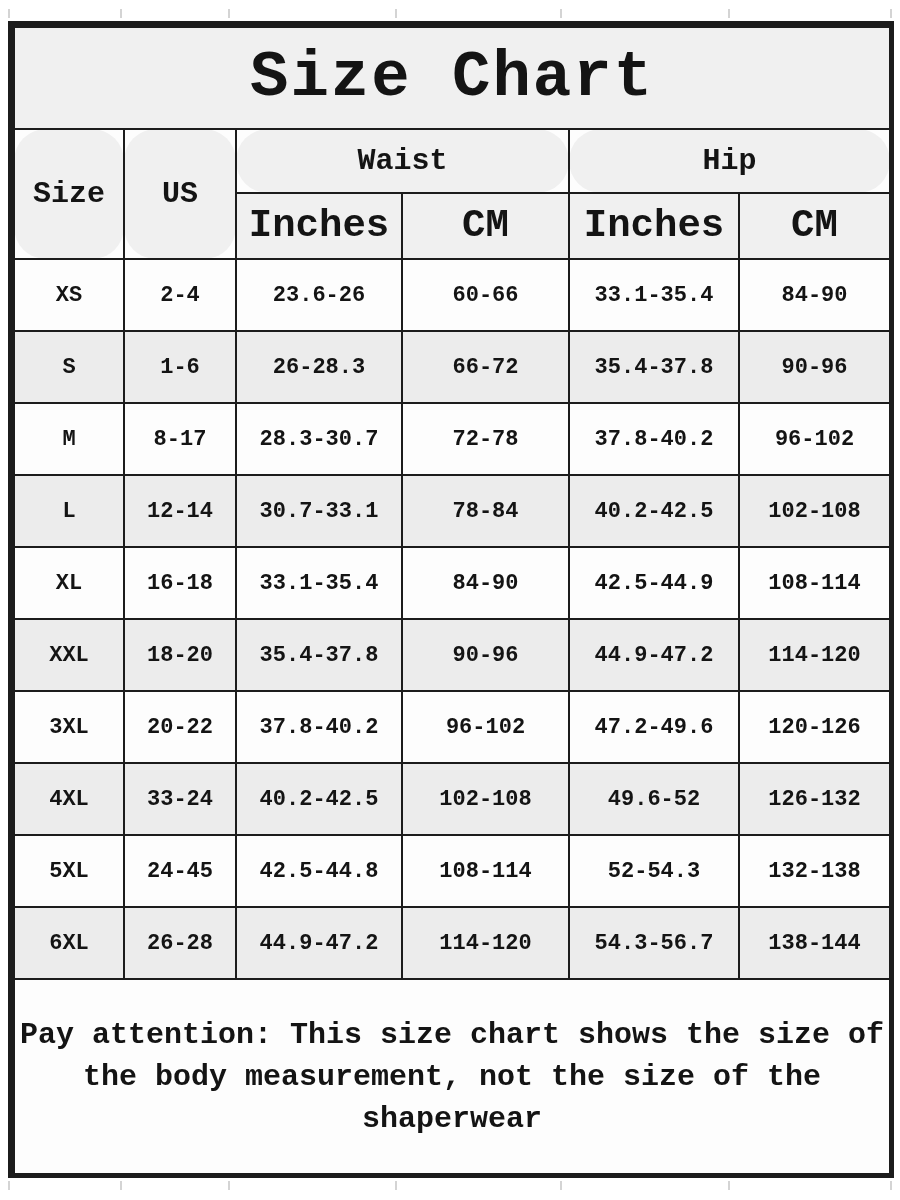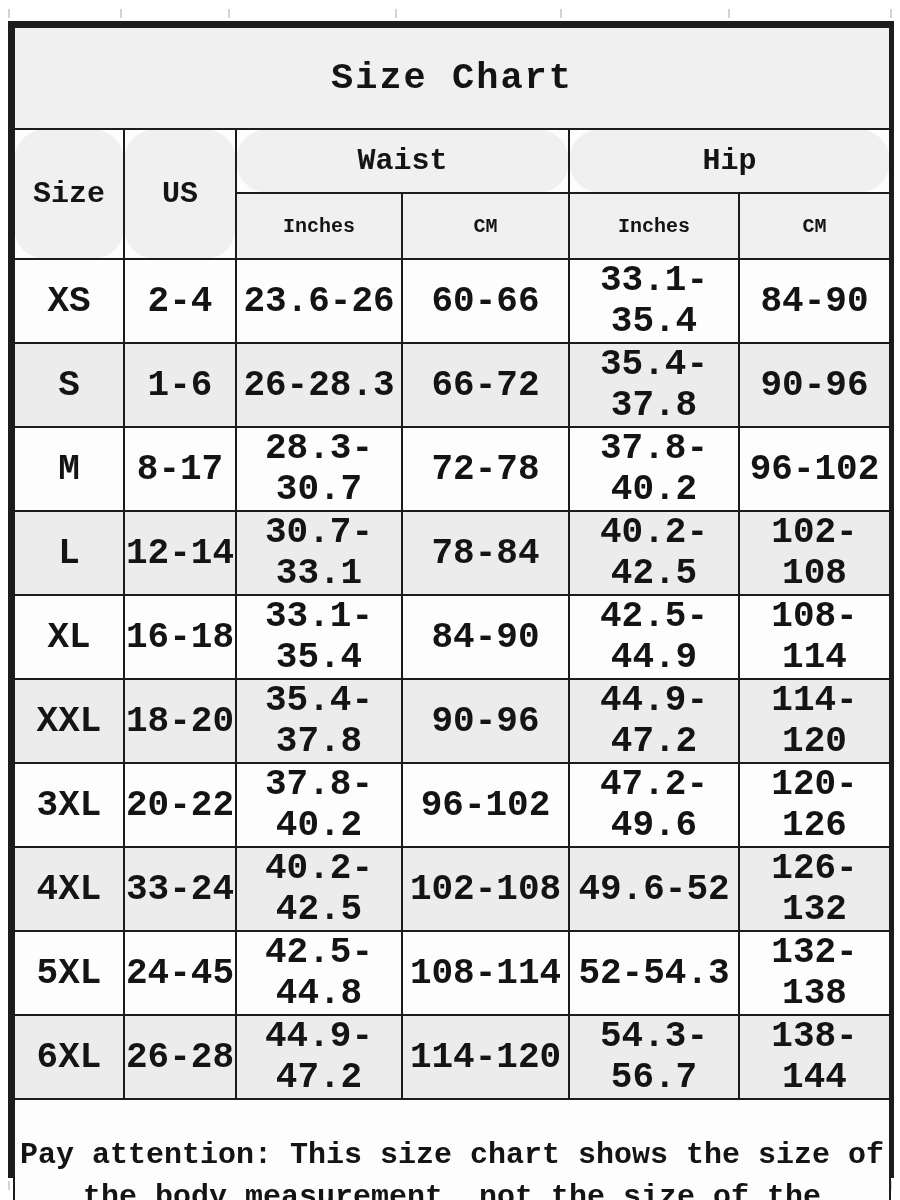--- a/index.html
+++ b/index.html
@@ -34,27 +34,27 @@
   td{
     border:2px solid var(--border);
     text-align:center;vertical-align:middle;
     padding:0;
     font-weight:bold;
     color:var(--text);
   }
   .title-row td{
     height:102px;
     background:var(--header-bg);
-    font-size:37px;
+    font-size:64px;
     letter-spacing:2px;
   }
   .h1 td{height:64px;background:var(--header-bg);font-size:30px;border-radius:32px;}
-  .h2 td{height:66px;background:var(--header-bg);font-size:20px;}
+  .h2 td{height:66px;background:var(--header-bg);font-size:39px;}
   .corner{font-size:30px;}
-  .body-row td{height:72px;background:var(--row-bg);font-size:36px;}
+  .body-row td{height:72px;background:var(--row-bg);font-size:22px;}
   .body-row.alt td{background:var(--row-alt-bg);}
   .note-row td{
     height:195px;
     background:var(--row-bg);
     font-size:30px;
     line-height:42px;
     padding:8px 4px;
   }
   .crop-tick{
     position:absolute;width:2px;height:9px;

